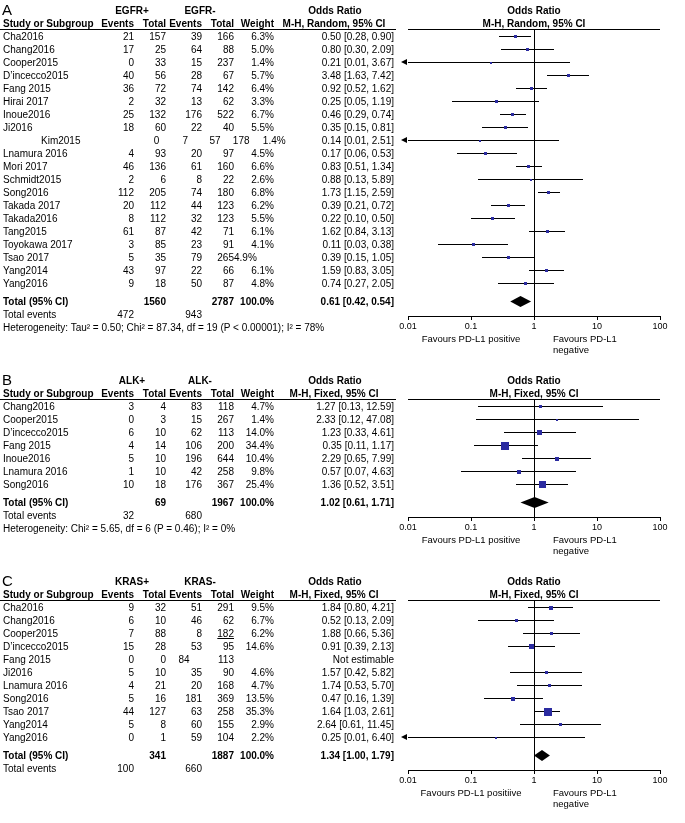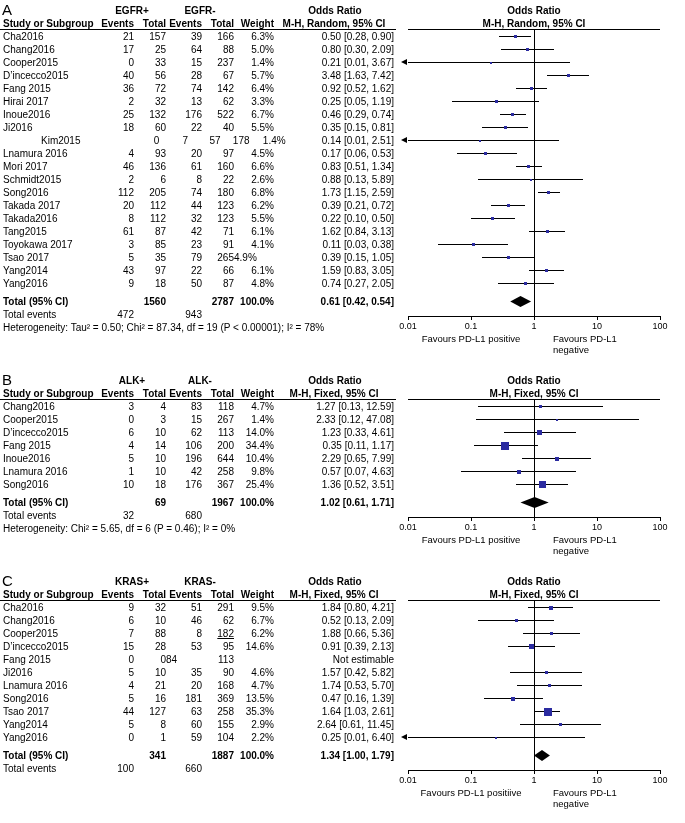--- a/index.html
+++ b/index.html
@@ -686,21 +686,21 @@
           <div class="plotcell">
             <div class="ci" style="left: 112.237px; width: 46.4508px;"></div>
             <div class="sq" style="width: 5px; height: 5px; left: 132.92px; top: 4px; background: rgb(43, 43, 160);"></div>
           </div>
         </div>
         <div class="row">
           <div class="tpart">
             <div class="cell" style="width: 98px; text-align: left; padding-left: 3px;">Fang 2015</div>
             <div class="cell" style="width: 36px; text-align: right;">0</div>
             <div class="cell" style="width: 32px; text-align: right;">0</div>
-            <div class="cell" style="width: 36px; text-align: left;">84</div>
+            <div class="cell" style="width: 36px; text-align: center;">84</div>
             <div class="cell" style="width: 32px; text-align: right;">113</div>
             <div class="cell" style="width: 40px; text-align: right;"></div>
             <div class="cell" style="width: 122px; text-align: right; padding-right: 2px;">Not estimable</div>
           </div>
           <div class="plotcell"></div>
         </div>
         <div class="row">
           <div class="tpart">
             <div class="cell" style="width: 98px; text-align: left; padding-left: 3px;">Ji2016</div>
             <div class="cell" style="width: 36px; text-align: right;">5</div>

